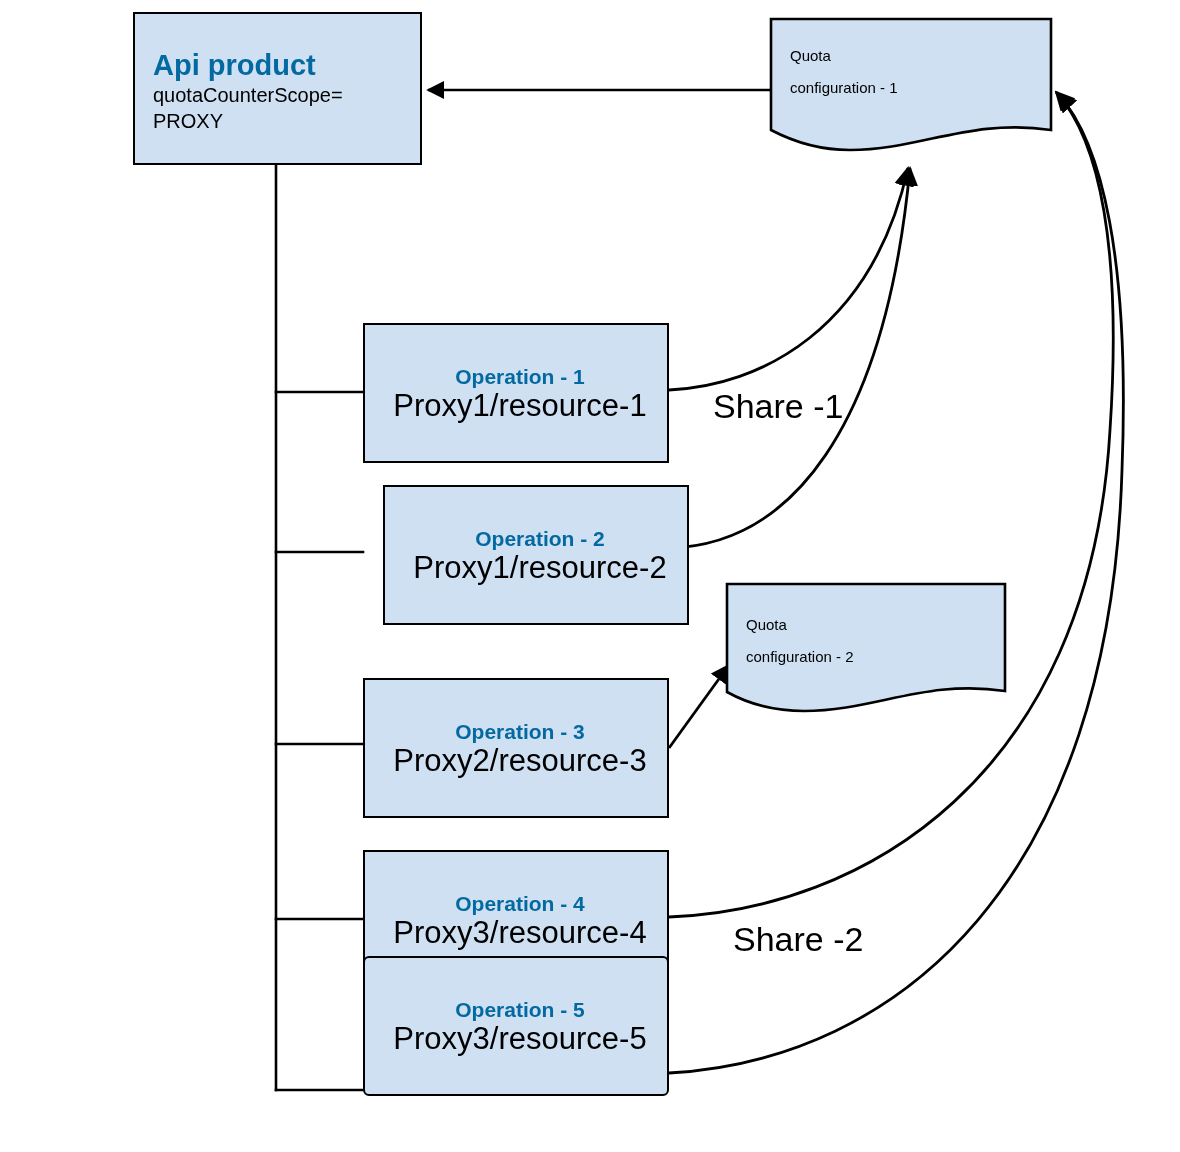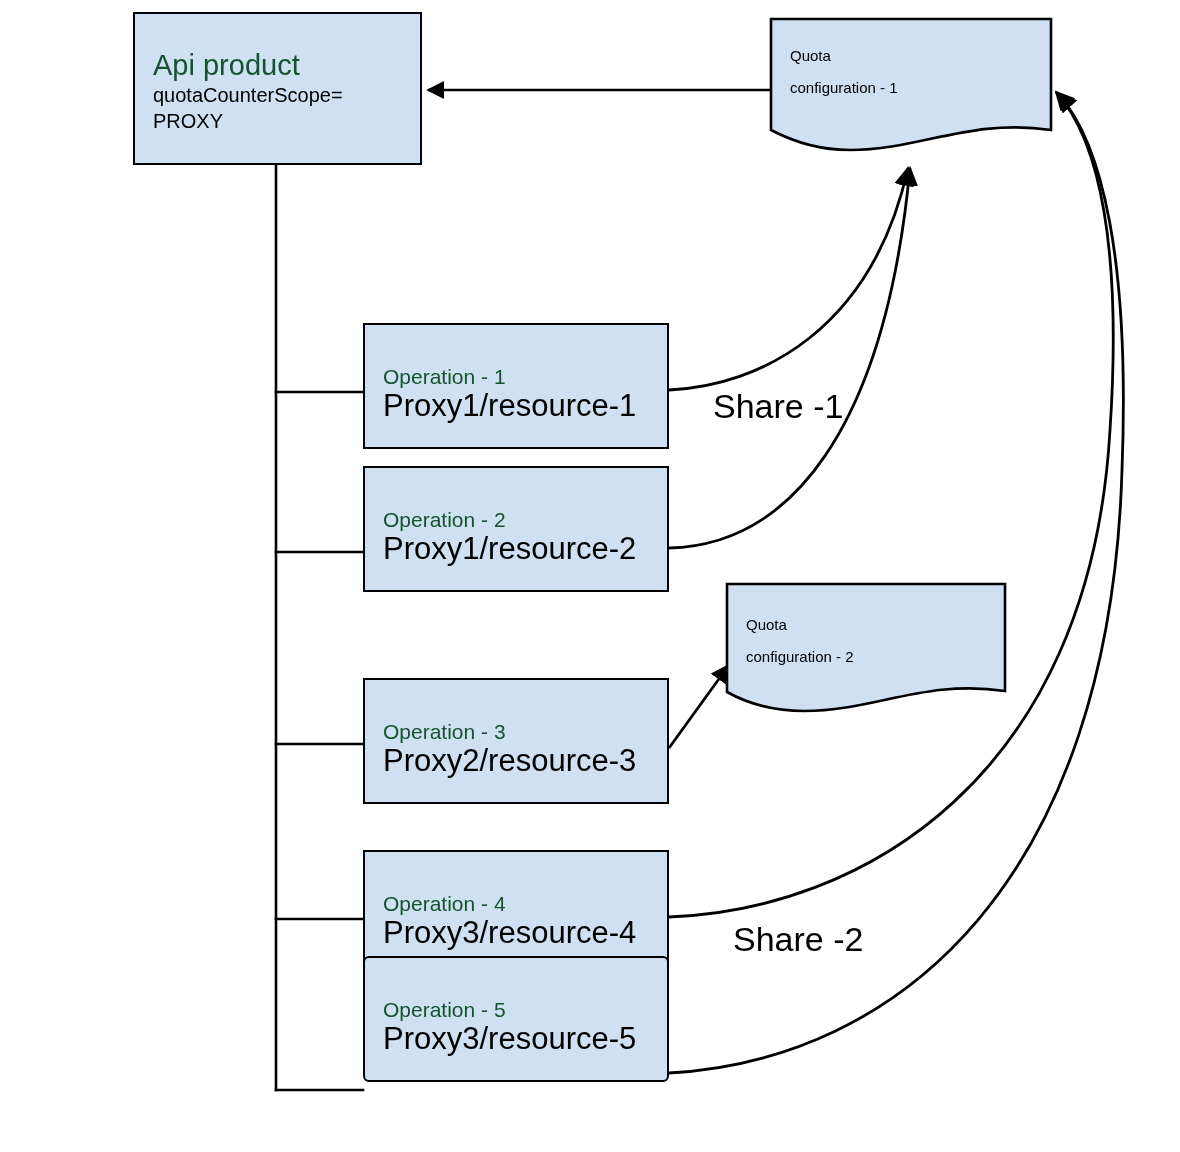--- a/index.html
+++ b/index.html
@@ -30,46 +30,46 @@
     background: #cfe0f3;
     border: 2px solid #000000;
     padding: 0;
   }
   .node-inner {
     position: absolute;
     left: 18px;
     right: 10px;
   }
   .node-title {
-    font-weight: normal;
-    color: #14532d;
+    font-weight: bold;
+    color: #0369a1;
     white-space: nowrap;
   }
   .node-sub {
     color: #000000;
     white-space: nowrap;
   }
   
   #node-api-product {
     left: 133px;
     top: 12px;
     width: 289px;
     height: 153px;
   }
   #node-api-product .node-inner { top: 34px; }
   #node-api-product .node-title { font-size: 29px; line-height: 34px; }
   #node-api-product .node-sub { font-size: 20px; line-height: 26px; }
 
   
-  .op-node { left: 363px; width: 306px; height: 126px; }
+  .op-node { left: 363px; width: 306px; height: 140px; text-align: center; }
   .op-node .node-inner { top: 38px; }
   .op-node .node-title { font-size: 21px; line-height: 28px; }
   .op-node .node-sub { font-size: 31px; line-height: 30px; }
   #node-operation-1 { top: 323px; }
-  #node-operation-2 { top: 466px; }
+  #node-operation-2 { top: 485px; margin-left: 20px; }
   #node-operation-3 { top: 678px; }
   #node-operation-4 { top: 850px; }
   #node-operation-5 { top: 956px; border-radius: 6px; }
 
   
   .doc-node {
     position: absolute;
     background: transparent;
     border: none;
   }

